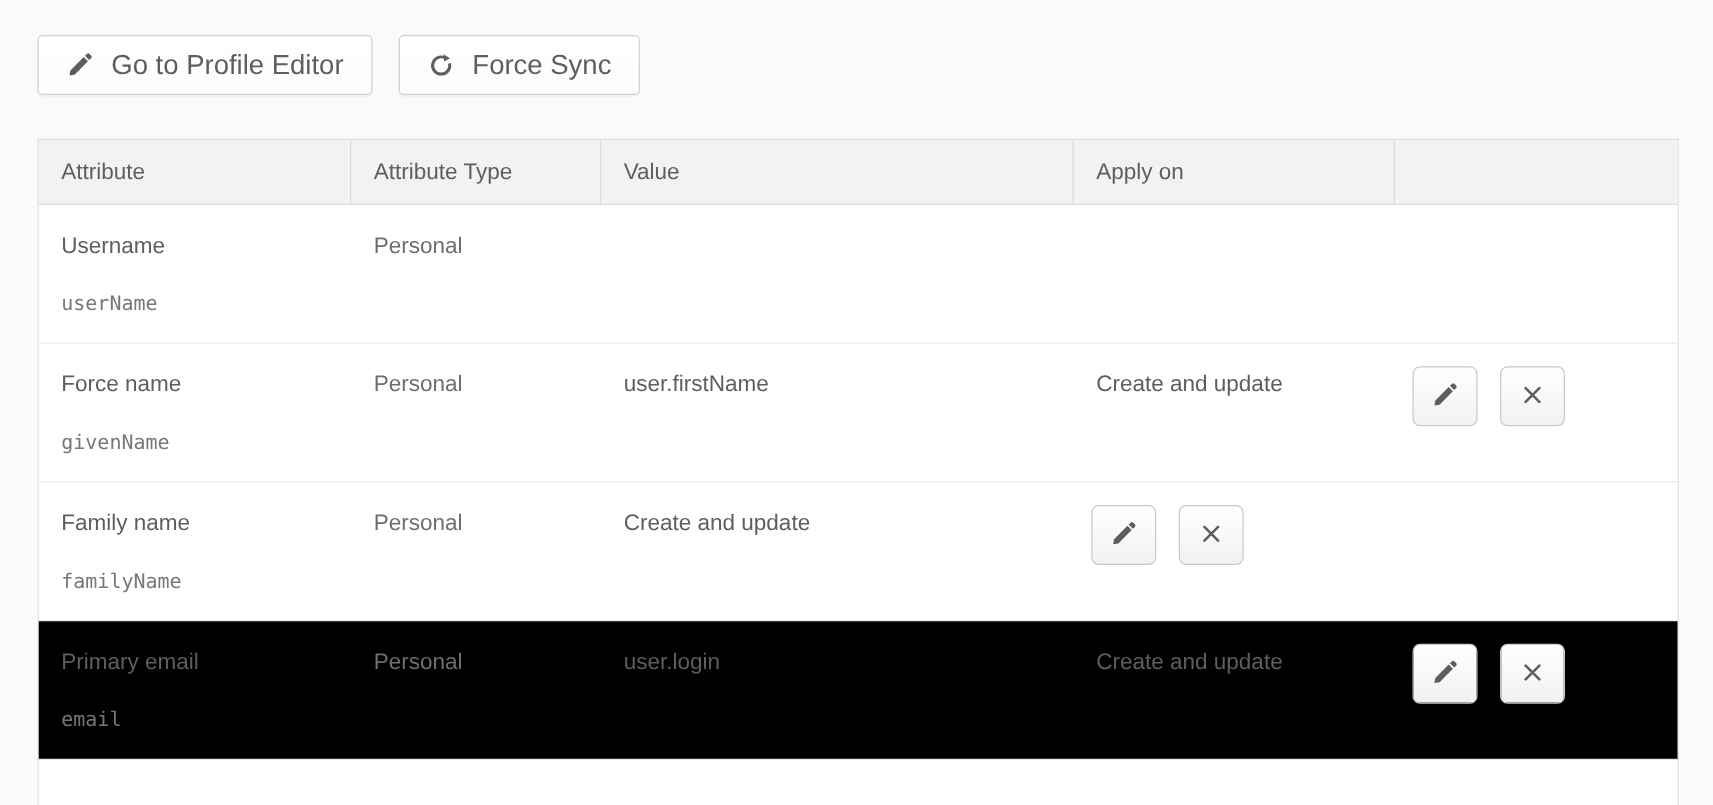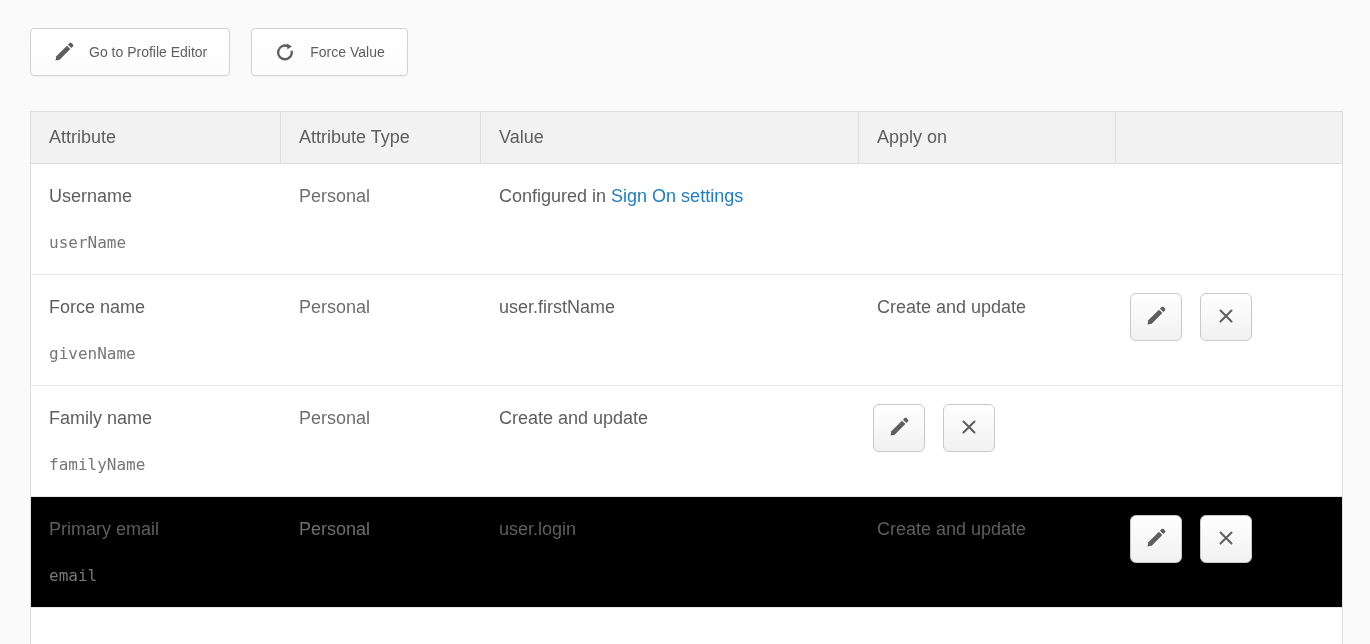--- a/index.html
+++ b/index.html
@@ -19,21 +19,21 @@
   }
   .btn {
     height: 48px;
     padding: 0 22px;
     display: inline-flex;
     align-items: center;
     gap: 14px;
     background: linear-gradient(#ffffff, #fcfcfc);
     border: 1px solid #d2d2d2;
     border-radius: 4px;
-    font-size: 14px;
+    font-size: 22px;
     color: #5e5e5e;
     cursor: pointer;
     box-shadow: 0 1px 1px rgba(0,0,0,0.04);
     white-space: nowrap;
   }
   .btn .ico { display: inline-flex; width: 22px; height: 22px; }
   .btn .ico svg { width: 100%; height: 100%; }
 
   
   .table {
@@ -120,41 +120,40 @@
     </span>
     <span>Go to Profile Editor</span>
   </button>
   <button class="btn">
     <span class="ico">
       <svg viewBox="0 0 24 24">
         <path d="M15.2 5.7 A 7.5 7.5 0 1 0 19.2 10.6" fill="none" stroke="#5e5e5e" stroke-width="2.6"></path>
         <path d="M14.0 2.6 L19.6 6.1 L14.6 9.0 Z" fill="#5e5e5e"></path>
       </svg>
     </span>
-    <span>Force Value</span>
+    <span>Force Sync</span>
   </button>
 </div>
 
 <div class="table">
   <div class="thead">
     <div class="th">Attribute</div>
     <div class="th">Attribute Type</div>
     <div class="th">Value</div>
     <div class="th">Apply on</div>
     <div class="th"></div>
   </div>
 
   <div>
   <div class="row">
     <div class="cell">
       <div class="attr-label">Username</div>
       <div class="attr-name">userName</div>
     </div>
     <div class="cell type-cell">Personal</div>
-    <div class="cell value-cell"><span>Configured in </span><a class="value-link" href="#">Sign On settings</a><span></span></div>
     <div class="cell apply-cell"></div>
     <div class="actions" style="visibility: hidden;">
       <button class="icon-btn">
         <span>
           <svg viewBox="0 0 24 24" width="22" height="22">
             <path d="M3.6 16.7 L2.8 21.2 L7.3 20.4 L18.9 8.8 L15.2 5.1 Z" fill="#5e5e5e"></path>
             <path d="M16.3 4 L18 2.3 C18.7 1.6 19.6 1.6 20.3 2.3 L21.7 3.7 C22.4 4.4 22.4 5.3 21.7 6 L20 7.7 Z" fill="#5e5e5e"></path>
           </svg>
         </span>
       </button>

